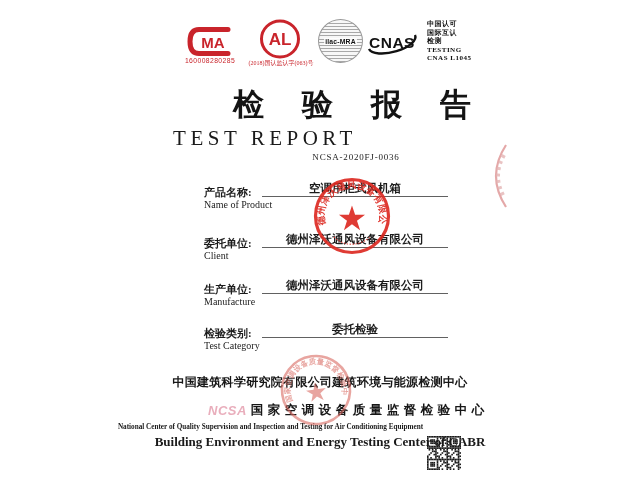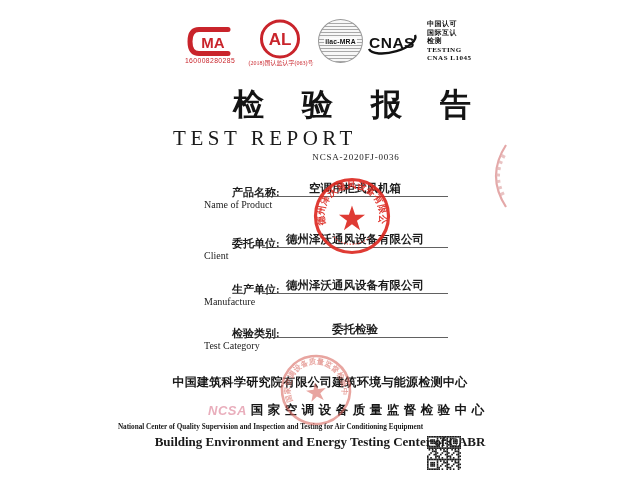--- a/index.html
+++ b/index.html
@@ -19,21 +19,21 @@
   .accred{left:427px;top:20px;width:70px;font-size:7px;font-weight:bold;line-height:8.6px;
           letter-spacing:.5px;color:#111;}
 
   
   .title-cn{left:199px;top:84px;font-size:31px;font-weight:bold;letter-spacing:38px;
             white-space:nowrap;color:#141414;margin-left:34px;}
   .title-en{left:0;top:126px;width:530px;text-align:center;font-size:21px;letter-spacing:4.5px;color:#1a1a1a;}
   .report-no{left:0;top:152px;width:640px;text-align:center;font-size:9px;letter-spacing:.8px;color:#222;margin-left:36px;}
 
   
-  .flabel{left:204px;width:70px;font-size:11px;font-weight:bold;white-space:nowrap;margin-left:28px;}
+  .flabel{left:204px;width:70px;font-size:11px;font-weight:bold;white-space:nowrap;}
   .fsub{left:204px;width:90px;font-size:10px;color:#222;}
   .fline{left:262px;width:186px;height:1px;background:#3a3a3a;opacity:.8;}
   .fvalue{left:262px;width:186px;text-align:center;font-size:11.5px;font-weight:600;white-space:nowrap;}
 
   
   .seal-main{left:302px;top:166px;opacity:.92;}
   .seal-main text{fill:var(--seal_red);}
   .seal-bottom{left:269px;top:343px;opacity:.6;transform:rotate(-8deg);}
   .seal-bottom text{fill:var(--seal_pink);}
   .seal-edge{left:480px;top:143px;opacity:.85;}

